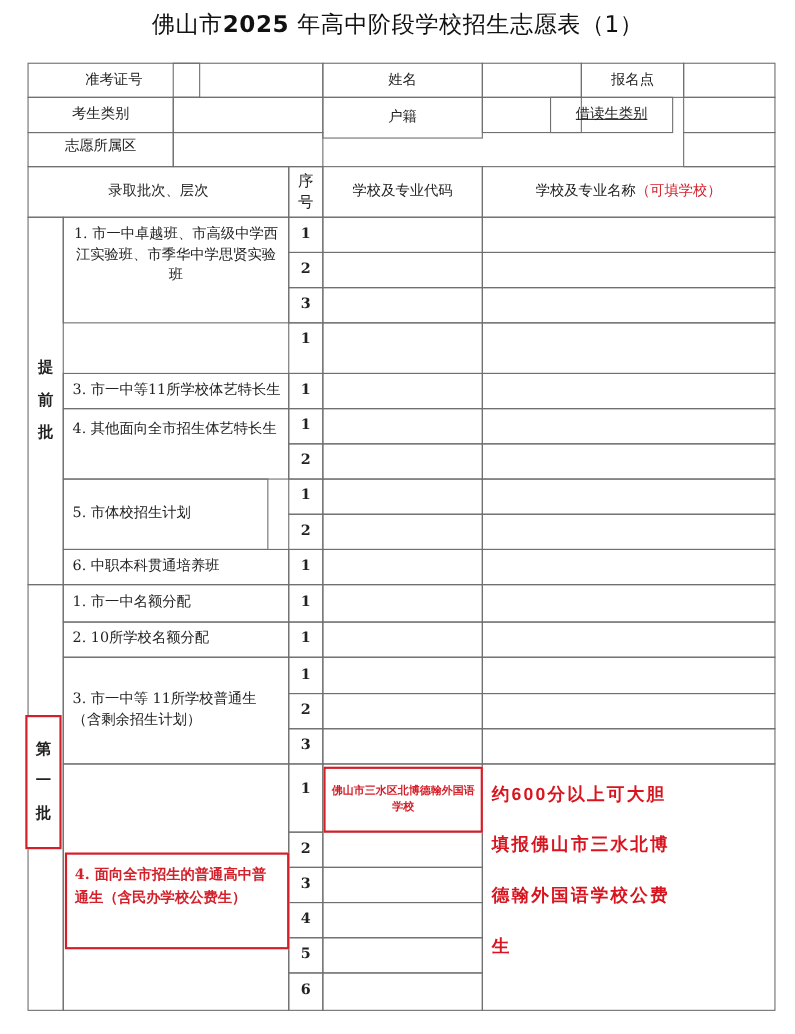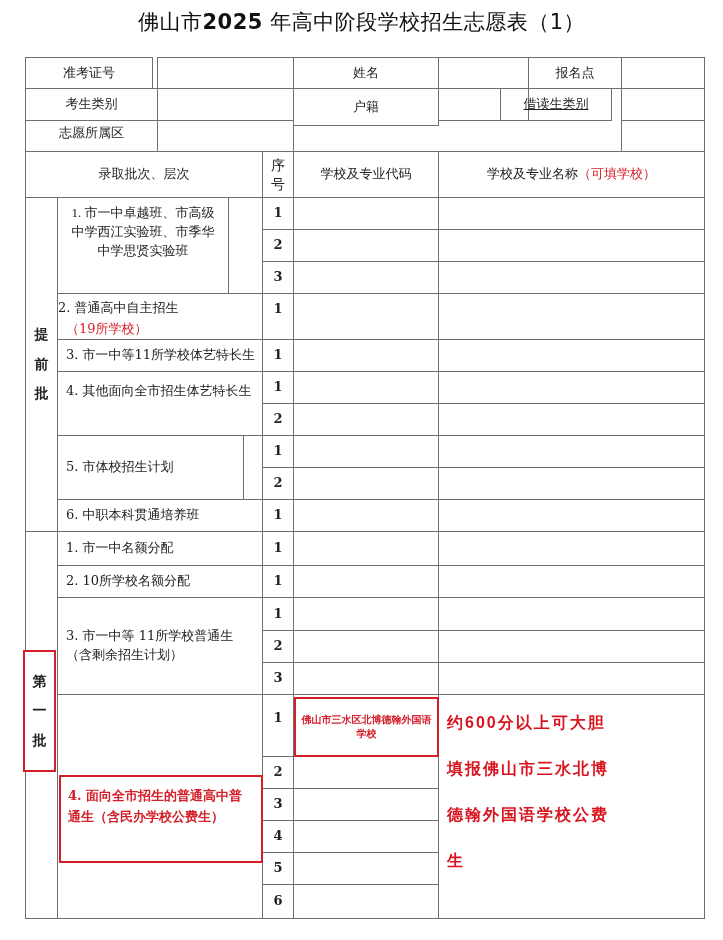--- a/index.html
+++ b/index.html
@@ -38,21 +38,21 @@
 </style>
 </head>
 <body>
 
 <div class="title">
   <span>佛山市</span><b>2025</b><span> 年高中阶段学校招生志愿表（1）</span>
 </div>
 
 <div class="grid">
 
-  <div class="cell" style="left:25px;top:57px;width:128px;height:32px;">准考证号</div>
+  <div class="cell" style="left:25px;top:57px;width:157px;height:32px;font-family:Liberation Mono, monospace;">准考证号</div>
   <div class="cell input" style="left:157px;top:57px;width:137px;height:32px;"></div>
   <div class="cell" style="left:293px;top:57px;width:146px;height:32px;">姓名</div>
   <div class="cell input" style="left:438px;top:57px;width:91px;height:32px;"></div>
   <div class="cell" style="left:528px;top:57px;width:94px;height:32px;">报名点</div>
   <div class="cell input" style="left:621px;top:57px;width:84px;height:32px;"></div>
 
   <div class="cell" style="left:25px;top:88px;width:133px;height:33px;">考生类别</div>
   <div class="cell input" style="left:157px;top:88px;width:137px;height:33px;"></div>
   <div class="cell" style="left:293px;top:88px;width:146px;height:38px;">户籍</div>
   <div class="cell input" style="left:438px;top:88px;width:91px;height:33px;"></div>
@@ -73,35 +73,31 @@
     <span>学校及专业名称</span>
       <span class="red">（可填学校）</span>
   </div>
 
   <div class="cell vert" style="left:25px;top:197px;width:33px;height:335px;font-weight:700;">
     <span>提</span>
     <span>前</span>
     <span>批</span>
   </div>
 
-  <div class="cell top" style="left:57px;top:197px;width:172px;height:97px;padding:6px 8px 0 8px;font-family:Liberation Serif, serif;">1. 市一中卓越班、市高级中学西江实验班、市季华中学思贤实验班</div>
+  <div class="cell top" style="left:57px;top:197px;width:206px;height:97px;padding:6px 8px 0 8px;">1. 市一中卓越班、市高级中学西江实验班、市季华中学思贤实验班</div>
   <div class="cell seq mid" style="left:262px;top:197px;width:32px;height:33px;">1</div>
   <div class="cell seq mid" style="left:262px;top:229px;width:32px;height:33px;">2</div>
   <div class="cell seq mid" style="left:262px;top:261px;width:32px;height:33px;">3</div>
   <div class="cell input" style="left:293px;top:197px;width:146px;height:33px;"></div>
   <div class="cell input" style="left:438px;top:197px;width:267px;height:33px;"></div>
   <div class="cell input" style="left:293px;top:229px;width:146px;height:33px;"></div>
   <div class="cell input" style="left:438px;top:229px;width:267px;height:33px;"></div>
   <div class="cell input" style="left:293px;top:261px;width:146px;height:33px;"></div>
   <div class="cell input" style="left:438px;top:261px;width:267px;height:33px;"></div>
 
-  <div class="cell left top" style="left:57px;top:293px;width:206px;height:47px;flex-direction:column;padding:4px 0 0 0;line-height:1.6;align-items:flex-start;">
-    <span>2. 普通高中自主招生</span>
-    <span class="red" style="padding-left:8px;">（19所学校）</span>
-  </div>
   <div class="cell seq topn" style="left:262px;top:293px;width:32px;height:47px;padding-top:6px;">1</div>
   <div class="cell input" style="left:293px;top:293px;width:146px;height:47px;"></div>
   <div class="cell input" style="left:438px;top:293px;width:267px;height:47px;"></div>
 
   <div class="cell left" style="left:57px;top:339px;width:206px;height:33px;">3. 市一中等11所学校体艺特长生</div>
   <div class="cell seq mid" style="left:262px;top:339px;width:32px;height:33px;">1</div>
   <div class="cell input" style="left:293px;top:339px;width:146px;height:33px;"></div>
   <div class="cell input" style="left:438px;top:339px;width:267px;height:33px;"></div>
 
   <div class="cell left top" style="left:57px;top:371px;width:206px;height:65px;padding-top:10px;">4. 其他面向全市招生体艺特长生</div>

